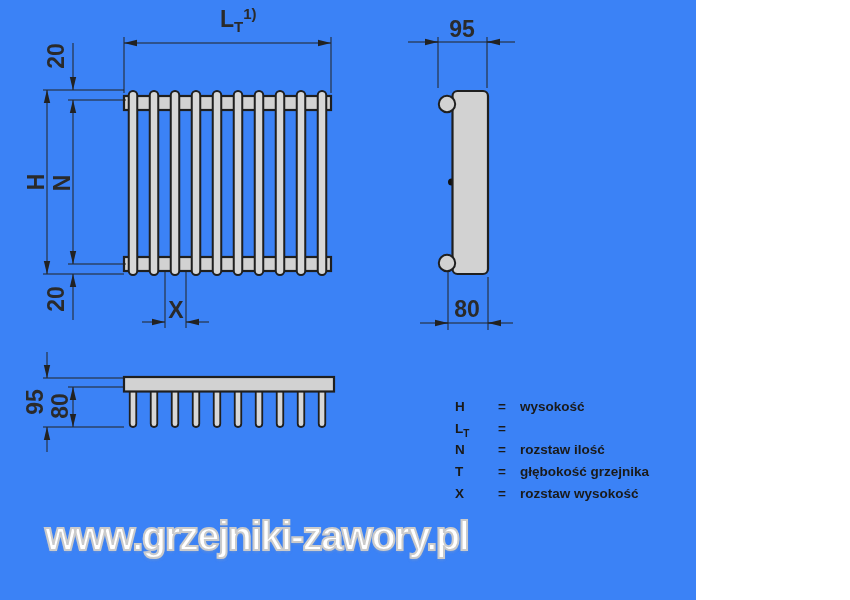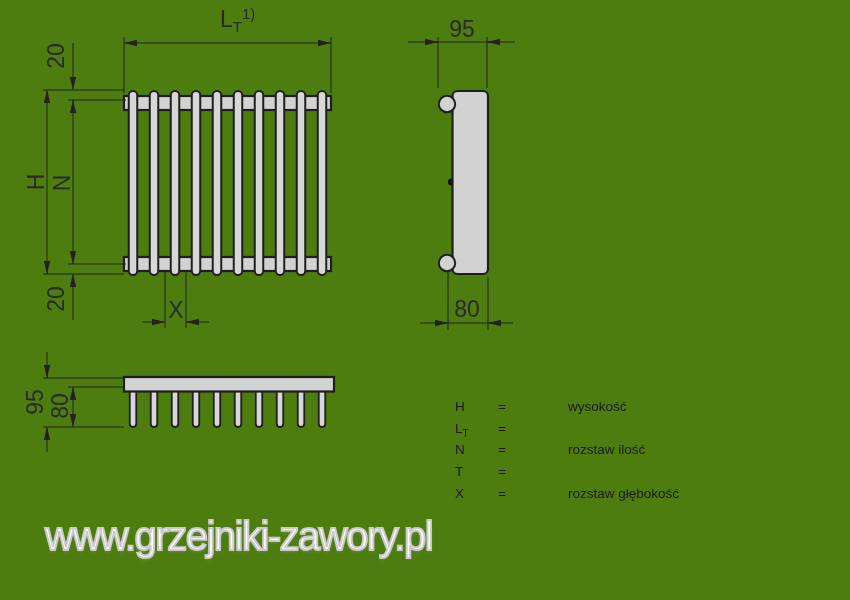--- a/index.html
+++ b/index.html
@@ -1,25 +1,25 @@
 <!DOCTYPE html>
 <html><head>
 <meta charset="utf-8">
 <style>
   html,body{margin:0;padding:0;background:#ffffff;}
-  .stage{position:relative;width:850px;height:600px;background:#4d7c0f;overflow:hidden;
-         font-family:"Liberation Sans", sans-serif;}
+  .stage{position:relative;width:696px;height:600px;background:#3b82f6;overflow:hidden;
+         font-family:"Liberation Sans", sans-serif;font-weight:bold;}
   svg{position:absolute;left:0;top:0;}
   .dimtext{font-family:"Liberation Sans", sans-serif;font-size:23px;fill:#2a2a2a;}
   .legend{position:absolute;left:455px;top:398px;font-size:13.5px;line-height:17px;color:#1a1a1a;}
   .legend .row{display:flex;}
   .legend .sym{width:43px;}
   .legend .sym sub{font-size:10px;}
   .legend .eq{width:22px;}
-  .legend .txt{white-space:nowrap;margin-left:48px;}
+  .legend .txt{white-space:nowrap;}
   .watermark{position:absolute;left:6px;top:514px;font-size:40px;letter-spacing:-1.5px;
              color:#ffffff;-webkit-text-stroke:2px #cbcbcb;
              text-shadow:0 2px 3px rgba(170,170,170,0.35);white-space:nowrap;margin-left:39px;}
 </style>
 </head>
 <body>
 
 <div class="stage">
 
 <svg width="850" height="600" viewBox="0 0 850 600">
@@ -145,23 +145,24 @@
       <span class="eq">=</span>
     </div>
     <div class="row">
       <span class="sym"><span>N</span><sub></sub></span>
       <span class="eq">=</span>
       <span class="txt">rozstaw ilość</span>
     </div>
     <div class="row">
       <span class="sym"><span>T</span><sub></sub></span>
       <span class="eq">=</span>
+      <span class="txt">głębokość grzejnika</span>
     </div>
     <div class="row">
       <span class="sym"><span>X</span><sub></sub></span>
       <span class="eq">=</span>
-      <span class="txt">rozstaw głębokość</span>
+      <span class="txt">rozstaw wysokość</span>
     </div>
   </div>
 
   <div class="watermark">www.grzejniki-zawory.pl</div>
 
 </div>
 
 </body></html>

